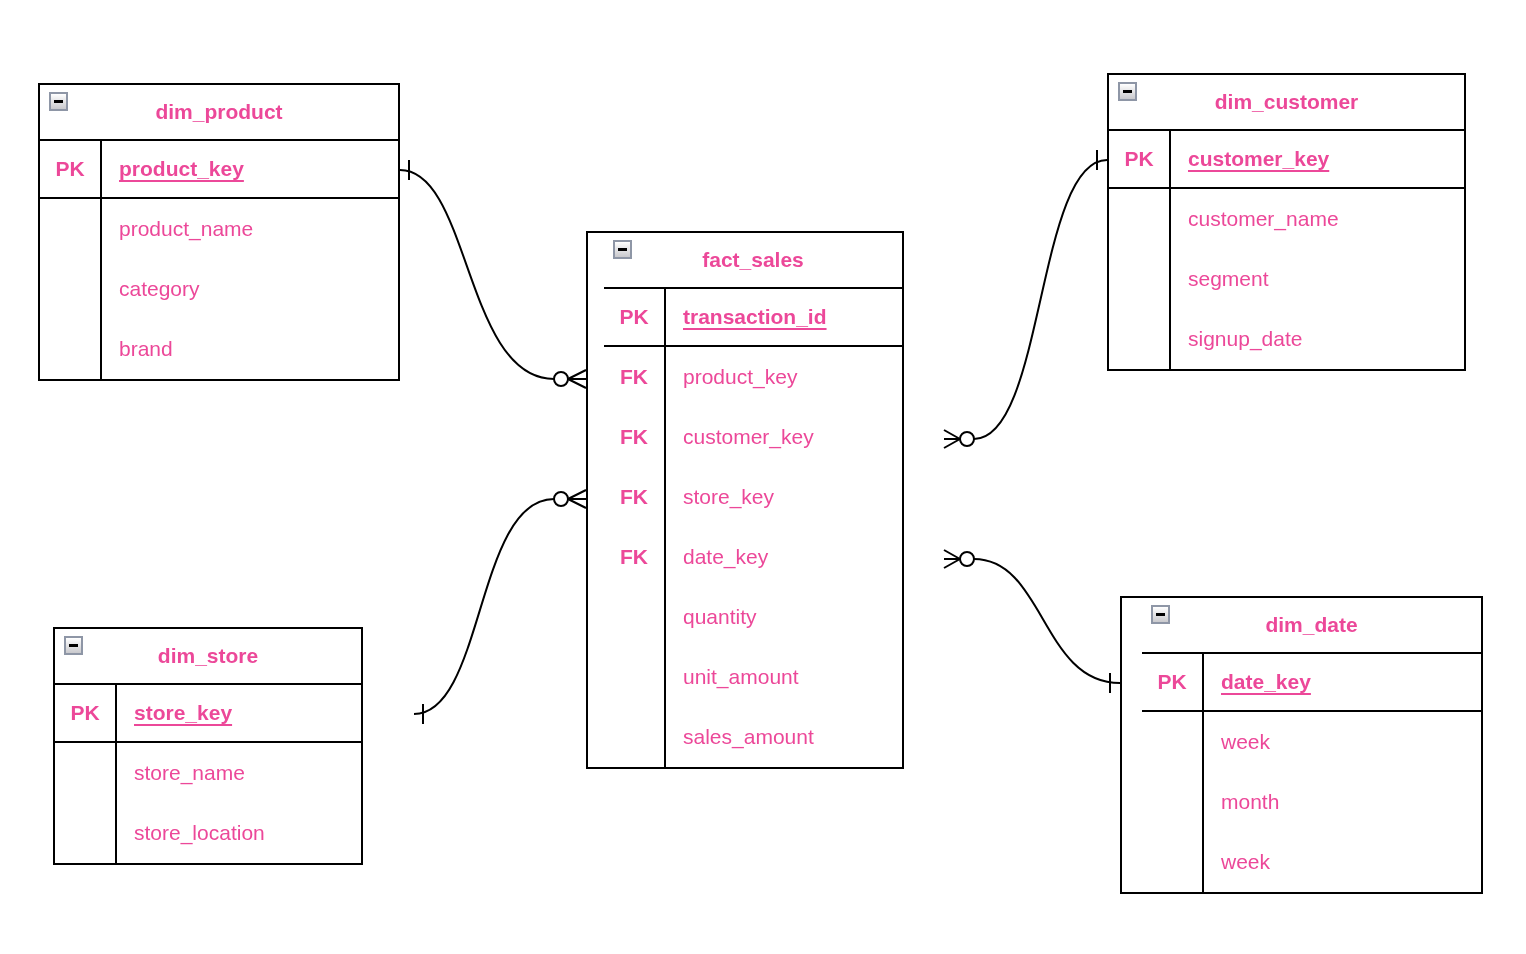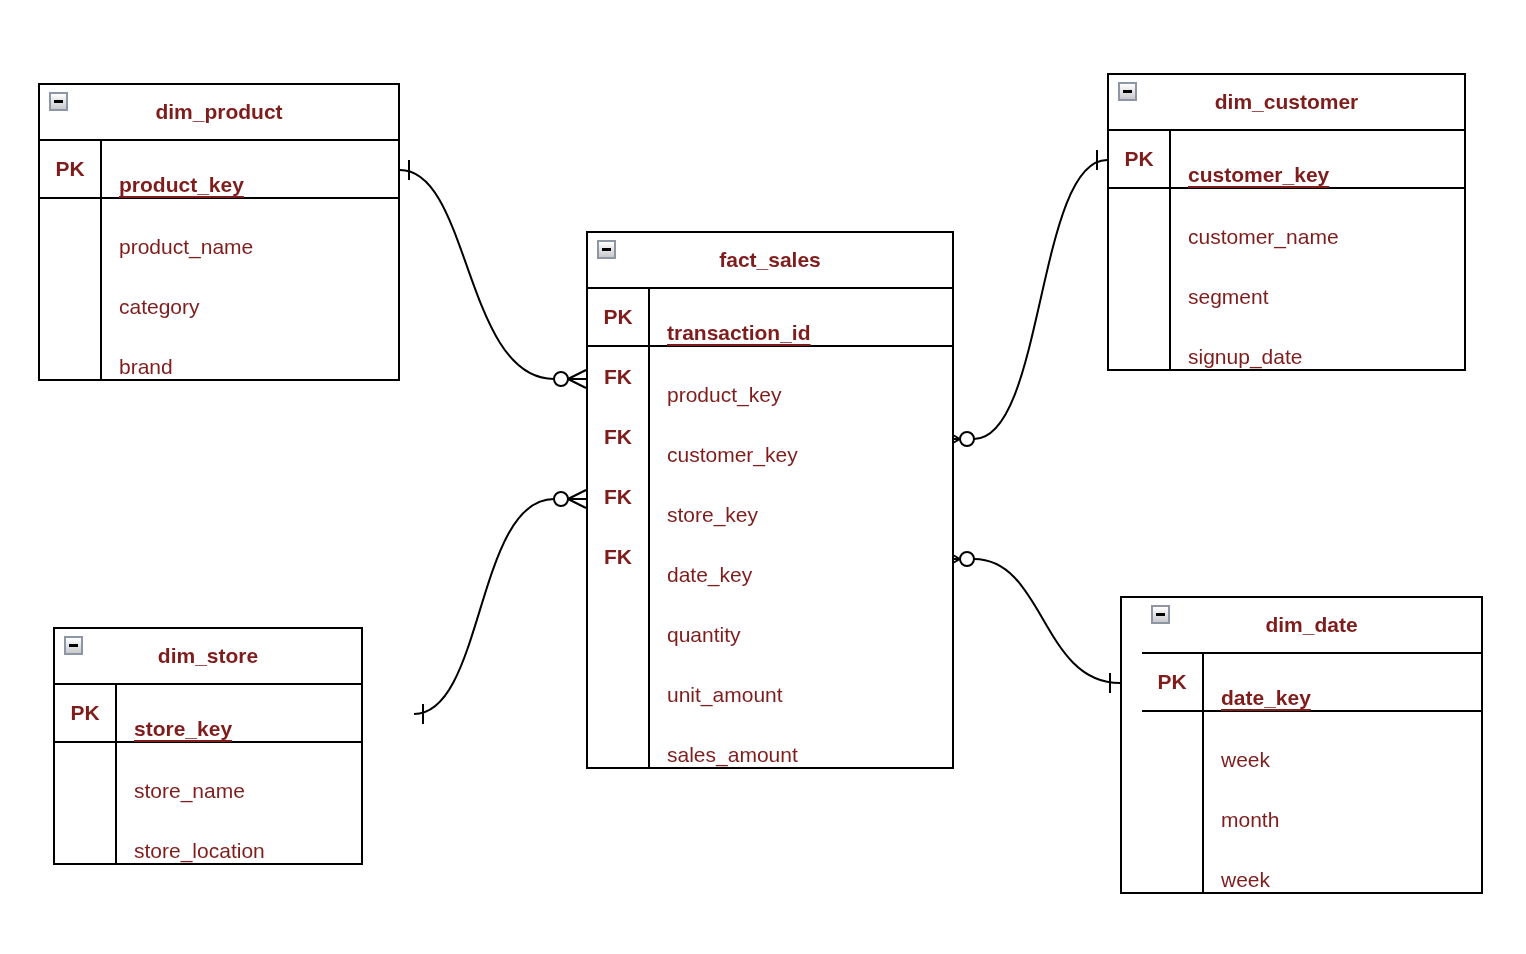--- a/index.html
+++ b/index.html
@@ -27,21 +27,21 @@
     stroke-width: 2;
     fill: none;
   }
   .connectors circle { fill: #ffffff; }
 
   .entity {
     position: absolute;
     background: #ffffff;
     border: 2px solid #000000;
     box-sizing: border-box;
-    color: #7f1d1d;
+    color: #ec4899;
     font-size: 21px;
   }
   .entity-header {
     position: relative;
     height: 54px;
     border-bottom: 2px solid #000000;
     display: flex;
     align-items: center;
     justify-content: center;
   }
@@ -61,21 +61,21 @@
     justify-content: center;
     cursor: pointer;
   }
   .minus-glyph {
     width: 9px;
     height: 3px;
     background: #000000;
   }
   .row {
     display: flex;
-    align-items: flex-end;
+    align-items: center;
     box-sizing: border-box;
   }
   .pk-row {
     height: 58px;
     border-bottom: 2px solid #000000;
   }
   .body-row {
     height: 60px;
   }
   .key-cell {
@@ -92,21 +92,21 @@
     padding-left: 17px;
   }
   .pk-field {
     font-weight: bold;
     text-decoration: underline;
     text-underline-offset: 4px;
     text-decoration-thickness: 2px;
   }
   
   #entity-dim-product  { left: 38px;   top: 83px;  width: 362px; }
-  #entity-fact-sales   { left: 586px;  top: 231px; width: 368px; }
+  #entity-fact-sales   { left: 586px;  top: 231px; width: 318px; padding-left: 16px; }
   #entity-dim-customer { left: 1107px; top: 73px;  width: 359px; }
   #entity-dim-store    { left: 53px;   top: 627px; width: 310px; }
   #entity-dim-date     { left: 1120px; top: 596px; width: 363px; padding-left: 20px; }
 </style>
 </head>
 <body>
 
 <div class="canvas">
 
   <svg class="connectors" viewBox="0 0 1526 954" xmlns="http://www.w3.org/2000/svg">

